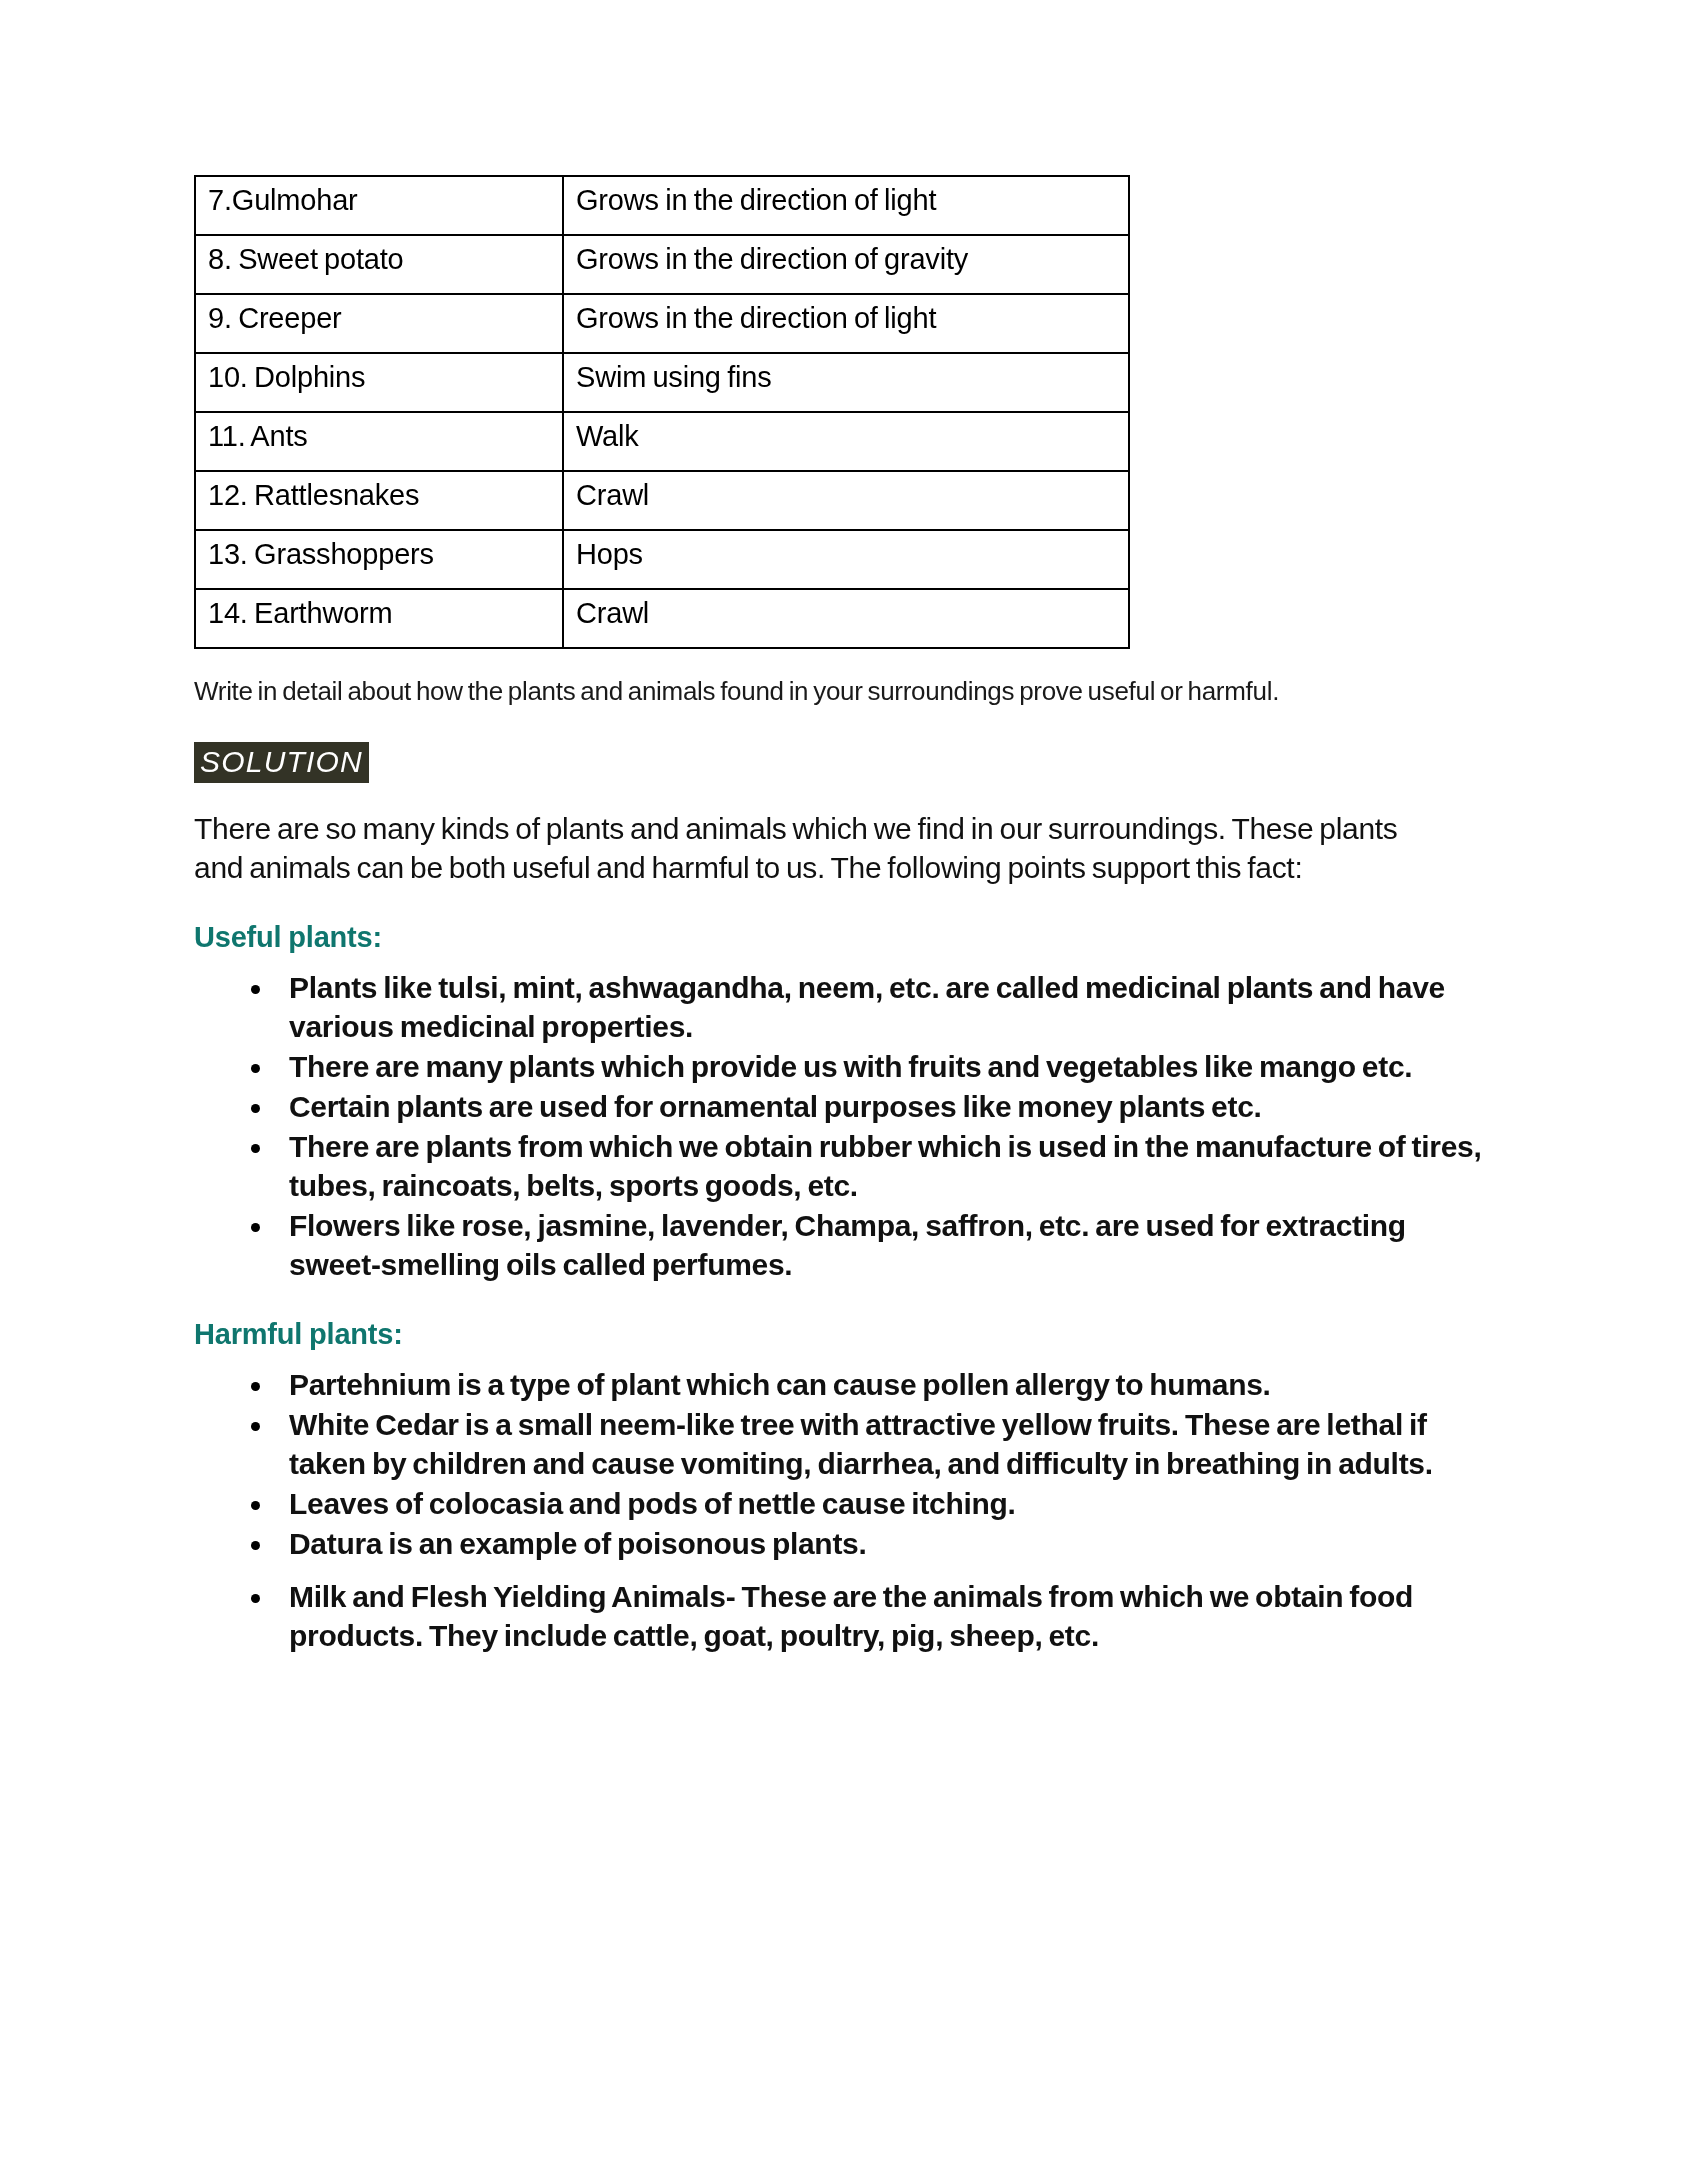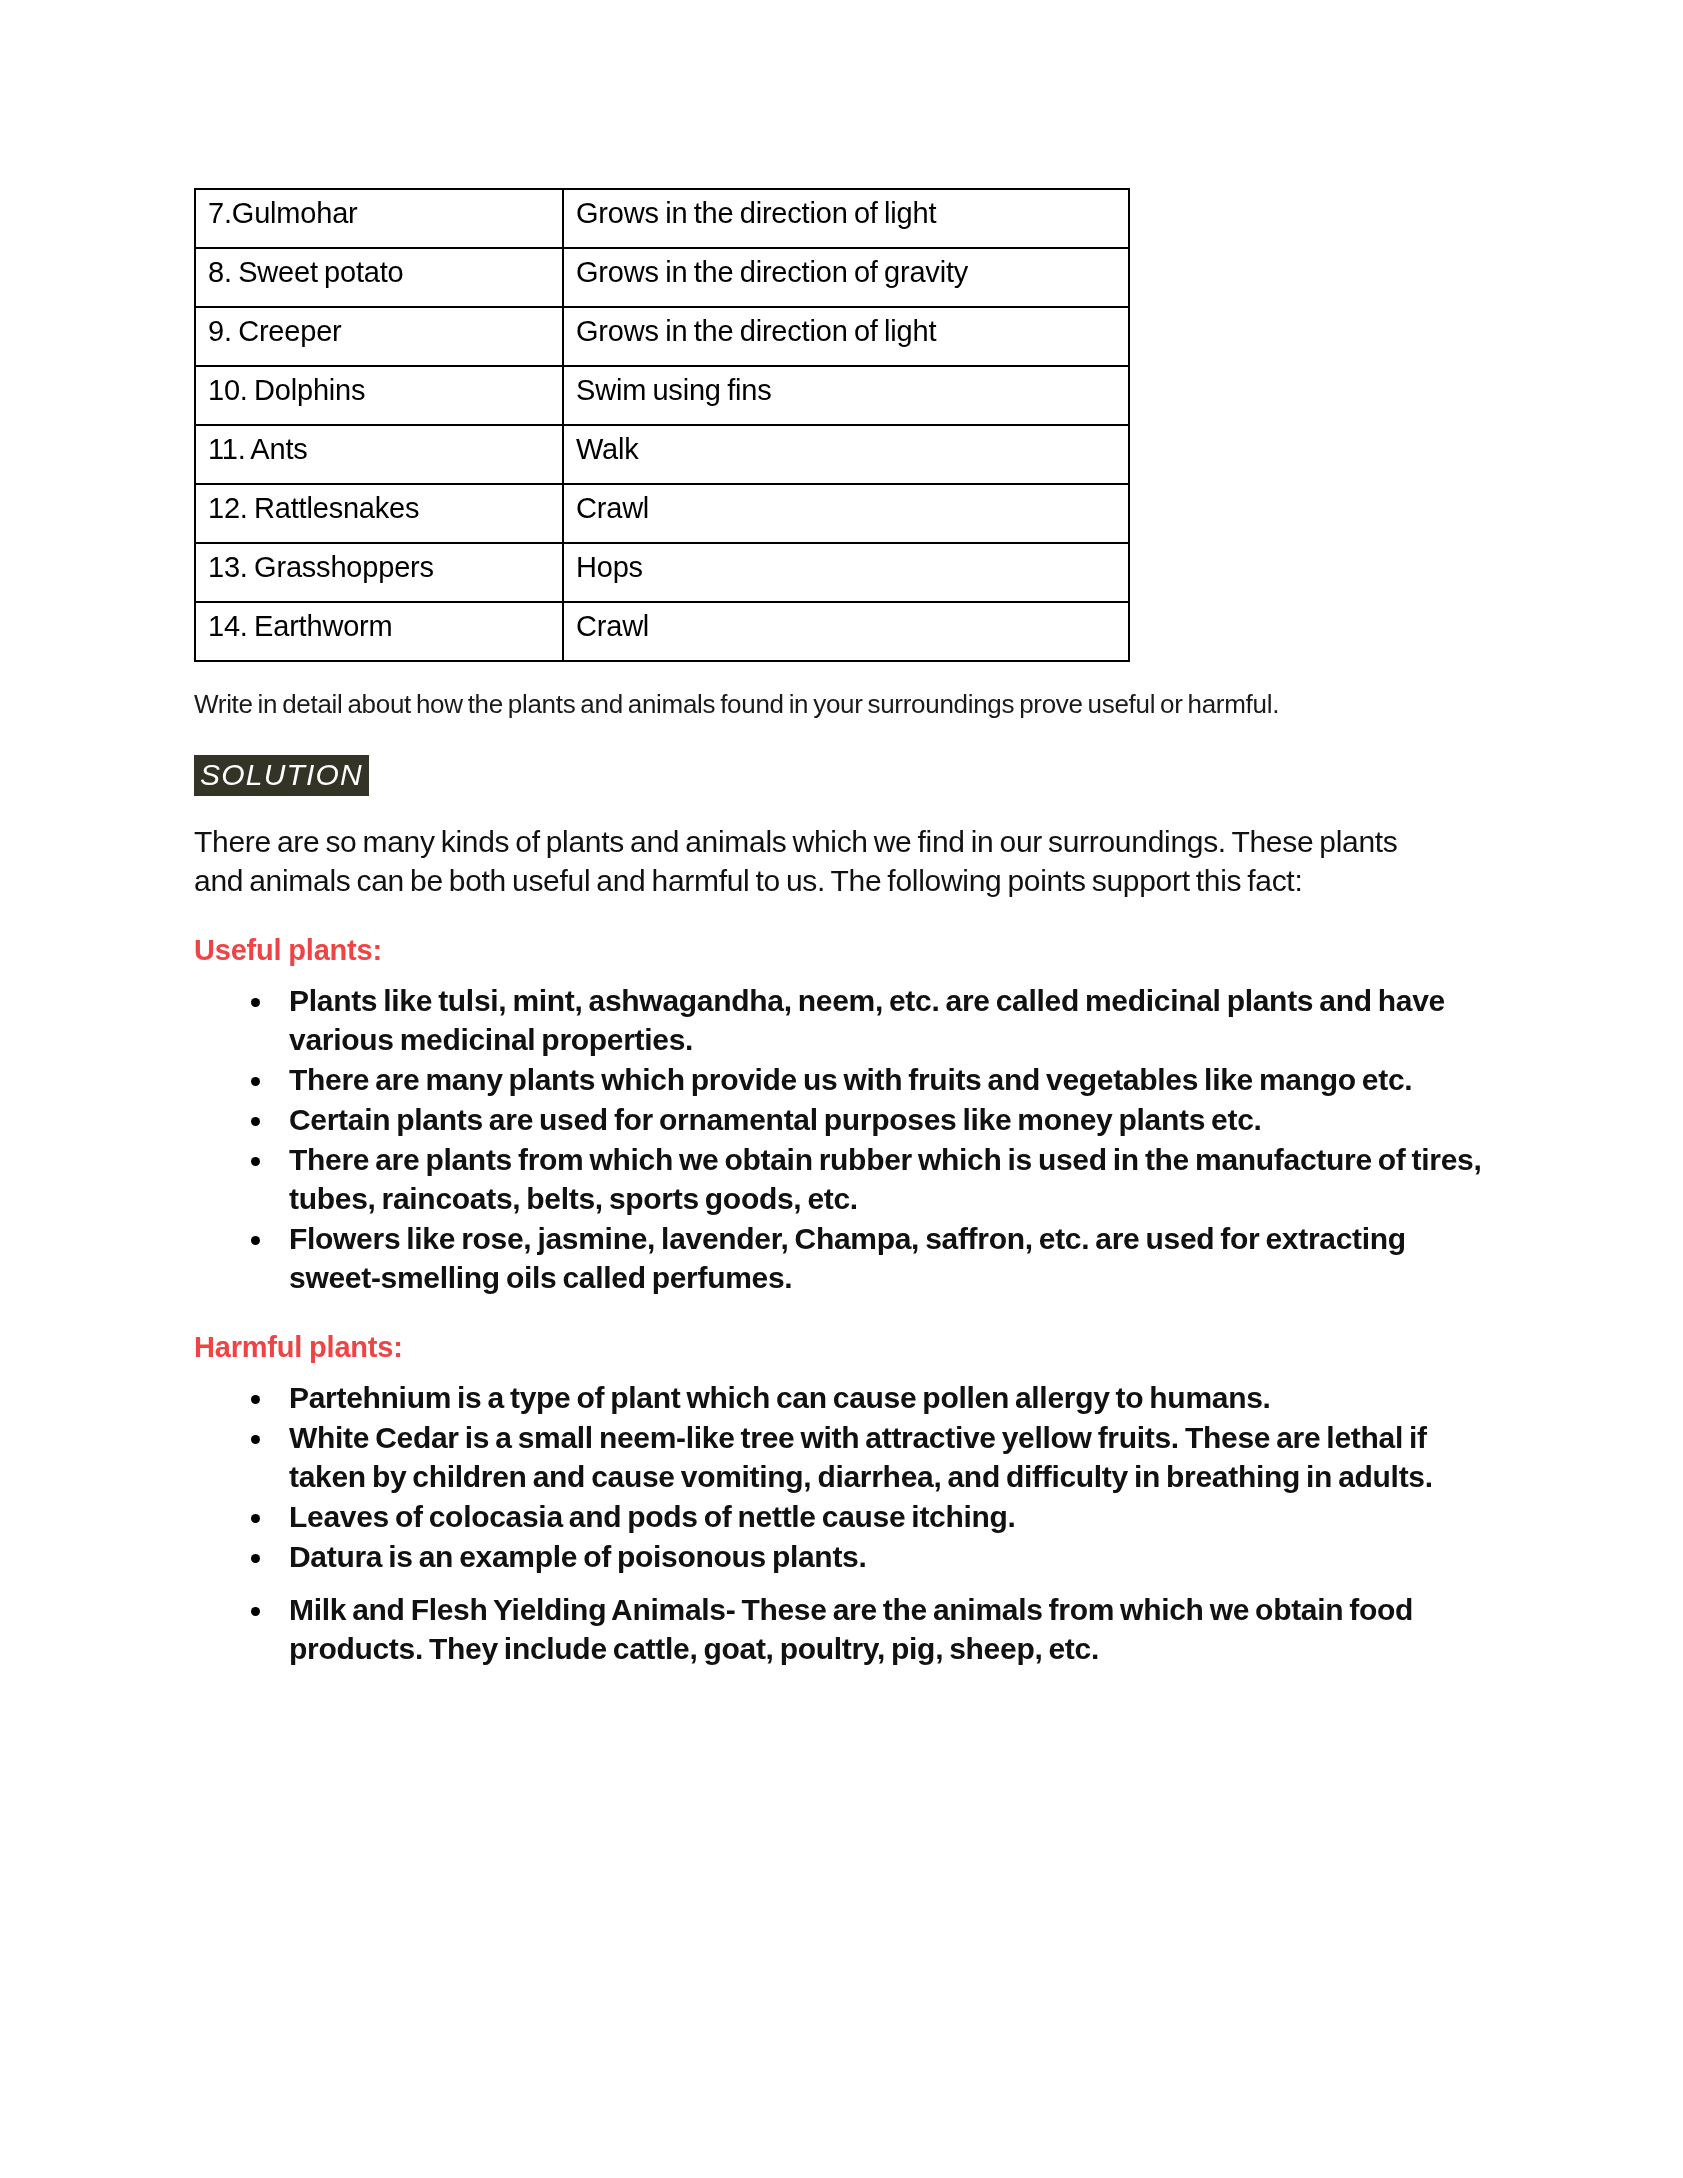--- a/index.html
+++ b/index.html
@@ -20,21 +20,21 @@
     top: 0; left: 0;
     width: 1683px;
     height: 2178px;
     background: #ffffff;
     padding: 0;
     box-sizing: border-box;
   }
   .content {
     position: absolute;
     left: 194px;
-    top: 188px;
+    top: 175px;
     width: 1307px;
   }
 
   
   table.habits-table {
     border-collapse: collapse;
     width: 881px;
     table-layout: fixed;
     margin: 0 0 0 0;
     border: 2px solid #000;
@@ -101,21 +101,21 @@
     color: #111111;
     letter-spacing: -0.3px;
     word-spacing: -2px;
     max-width: 1218px;
   }
 
   .sub-heading {
     margin-top: 34px;
     font-size: 29px;
     font-weight: bold;
-    color: #ef4444;
+    color: #0f766e;
     letter-spacing: -0.2px;
     word-spacing: -1px;
   }
 
   ul.bullets {
     margin: 14px 0 0 0;
     padding-left: 95px;
     list-style: none;
     max-width: 1238px;
     font-weight: bold;

